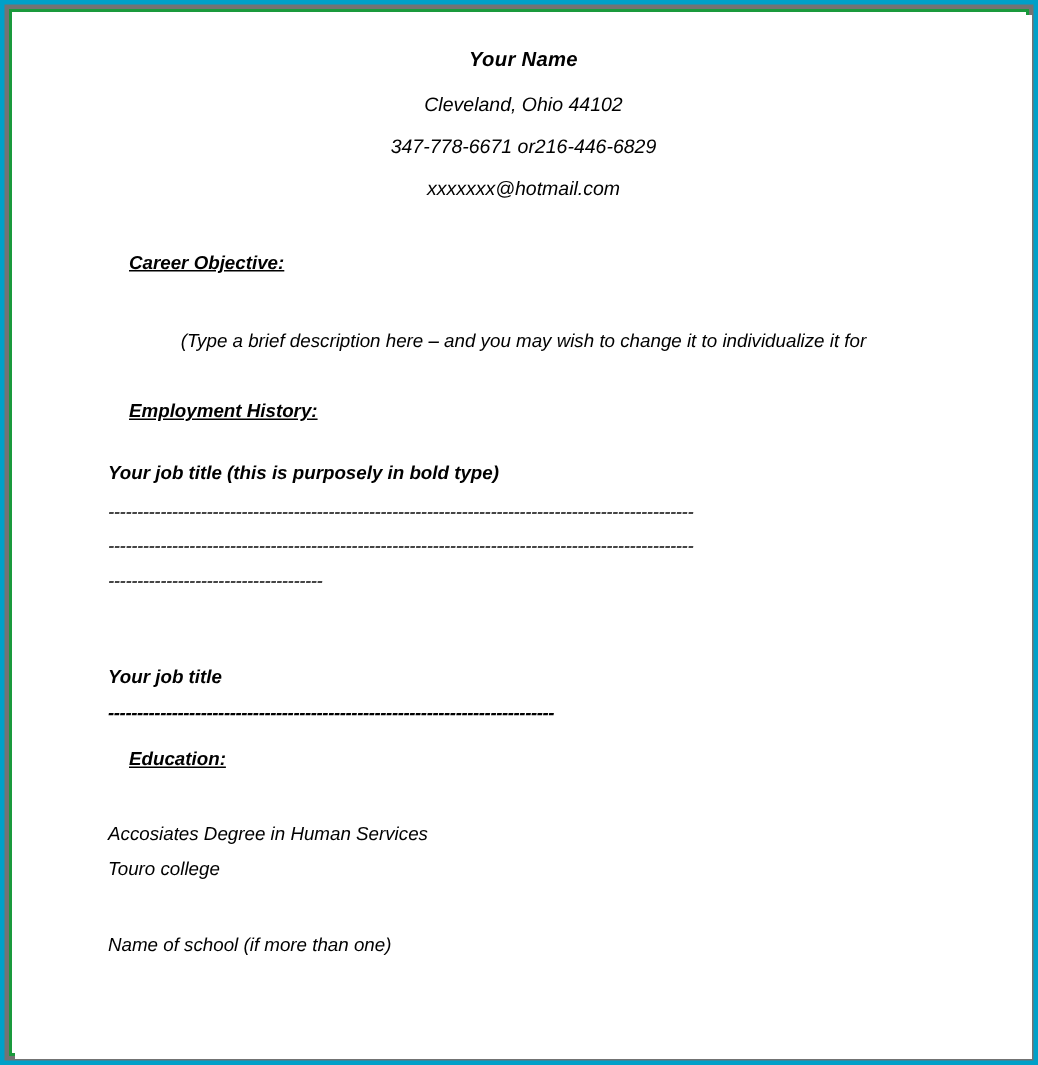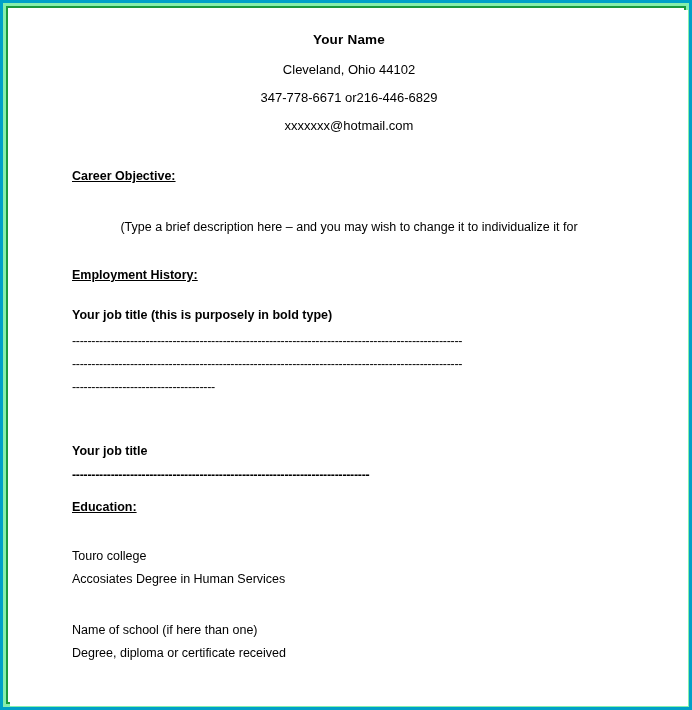--- a/index.html
+++ b/index.html
@@ -15,21 +15,22 @@
     overflow: hidden;
   }
   .page-frame {
     position: absolute;
     left: 0;
     top: 0;
     width: 692px;
     height: 710px;
     box-sizing: border-box;
     border: 3px solid #00a0c8;
-    background: #86efac;
+    background: #737373;
+    font-style: italic;
   }
   .page-frame-inner {
     position: absolute;
     left: 3px;
     top: 3px;
     right: 3px;
     bottom: 3px;
     box-sizing: border-box;
     border: 2px solid #1a9a3c;
     background: #ffffff;
@@ -55,20 +56,21 @@
   }
   .doc-line {
     font-size: 13px;
     margin-bottom: 13px;
   }
   .section-head {
     font-size: 12.5px;
     font-weight: bold;
     text-decoration: underline;
     display: inline-block;
+    margin-left: 14px;
   }
   .mt-obj { margin-top: 33px; }
   .mt-par { margin-top: 30px; text-align: center; }
   .body-text {
     font-size: 12.5px;
     line-height: 26px;
   }
   .mt-emp { margin-top: 25px; }
   .job-title {
     font-size: 12.5px;
@@ -134,23 +136,22 @@
     <div class="dashes short-2">-------------------------------------</div>
 
     <div class="job-title job-title-2">Your job title</div>
     <div class="dashes-2">-----------------------------------------------------------------------------</div>
 
     <div class="edu-head">
       <span class="section-head">Education:</span>
     </div>
 
     <div class="mt-edu1">
+      <div class="edu-line">Accosiates Degree in Human Services</div>
       <div class="edu-line">Touro college</div>
-      <div class="edu-line">Accosiates Degree in Human Services</div>
     </div>
 
     <div class="mt-edu2">
-      <div class="edu-line">Name of school (if here than one)</div>
-      <div class="edu-line">Degree, diploma or certificate received</div>
+      <div class="edu-line">Name of school (if more than one)</div>
     </div>
 
   </div>
 </div>
 
 </body></html>

